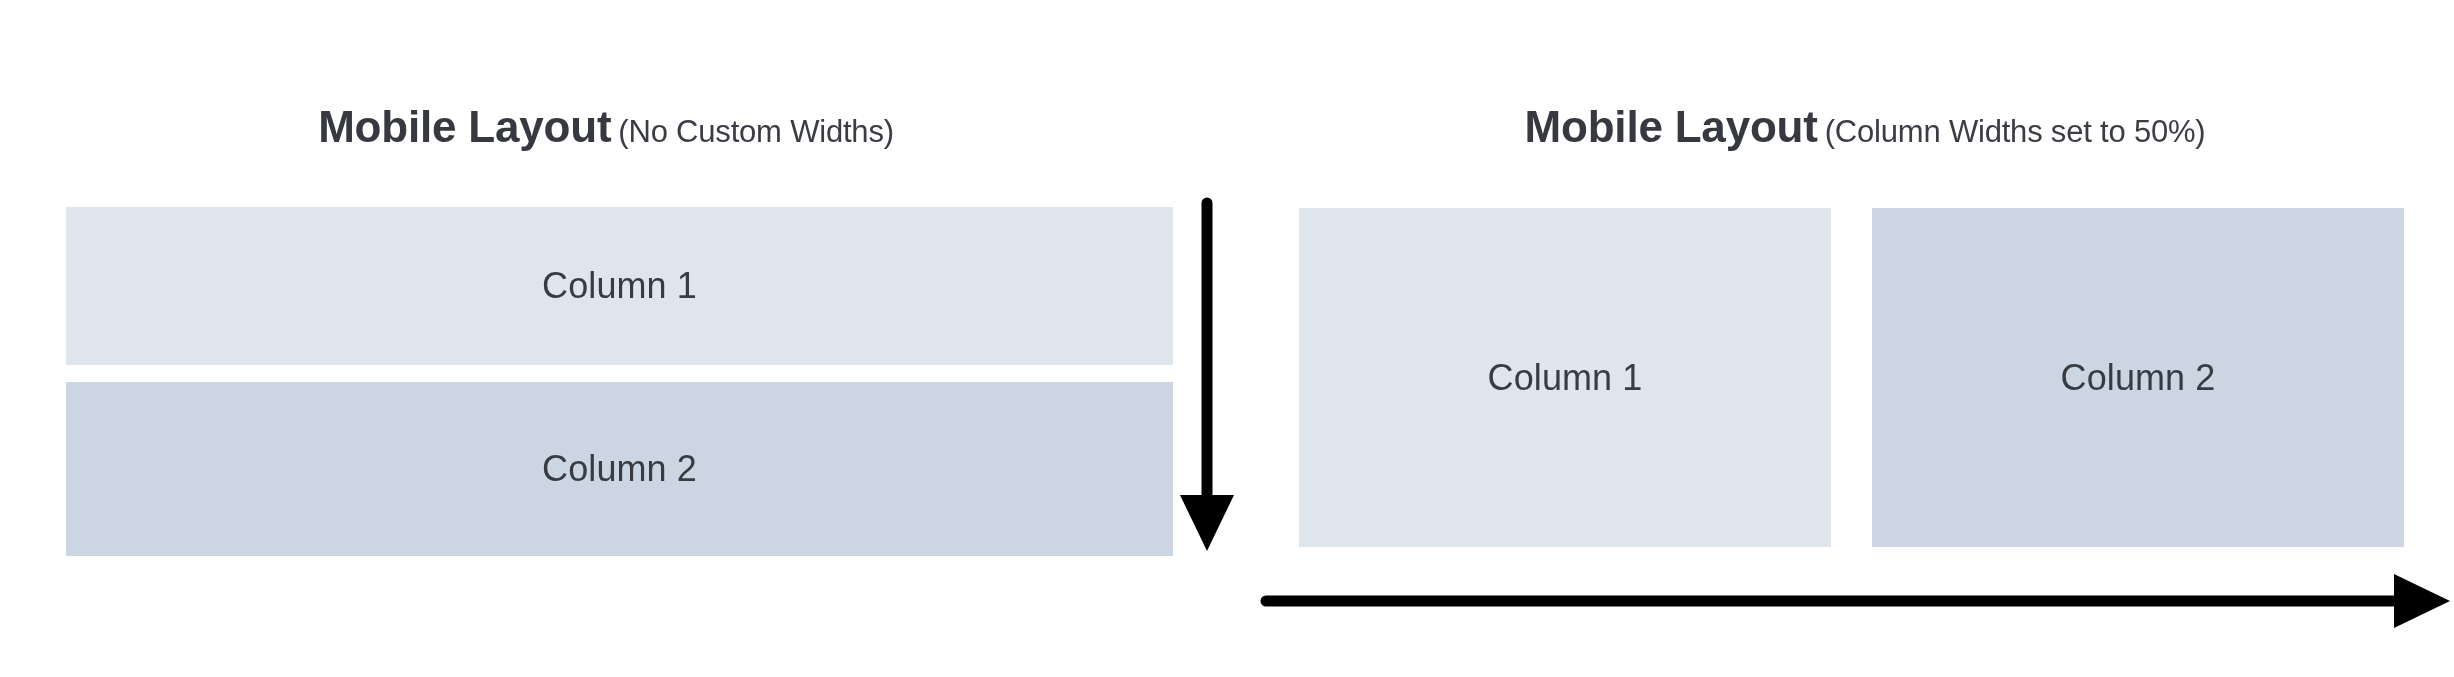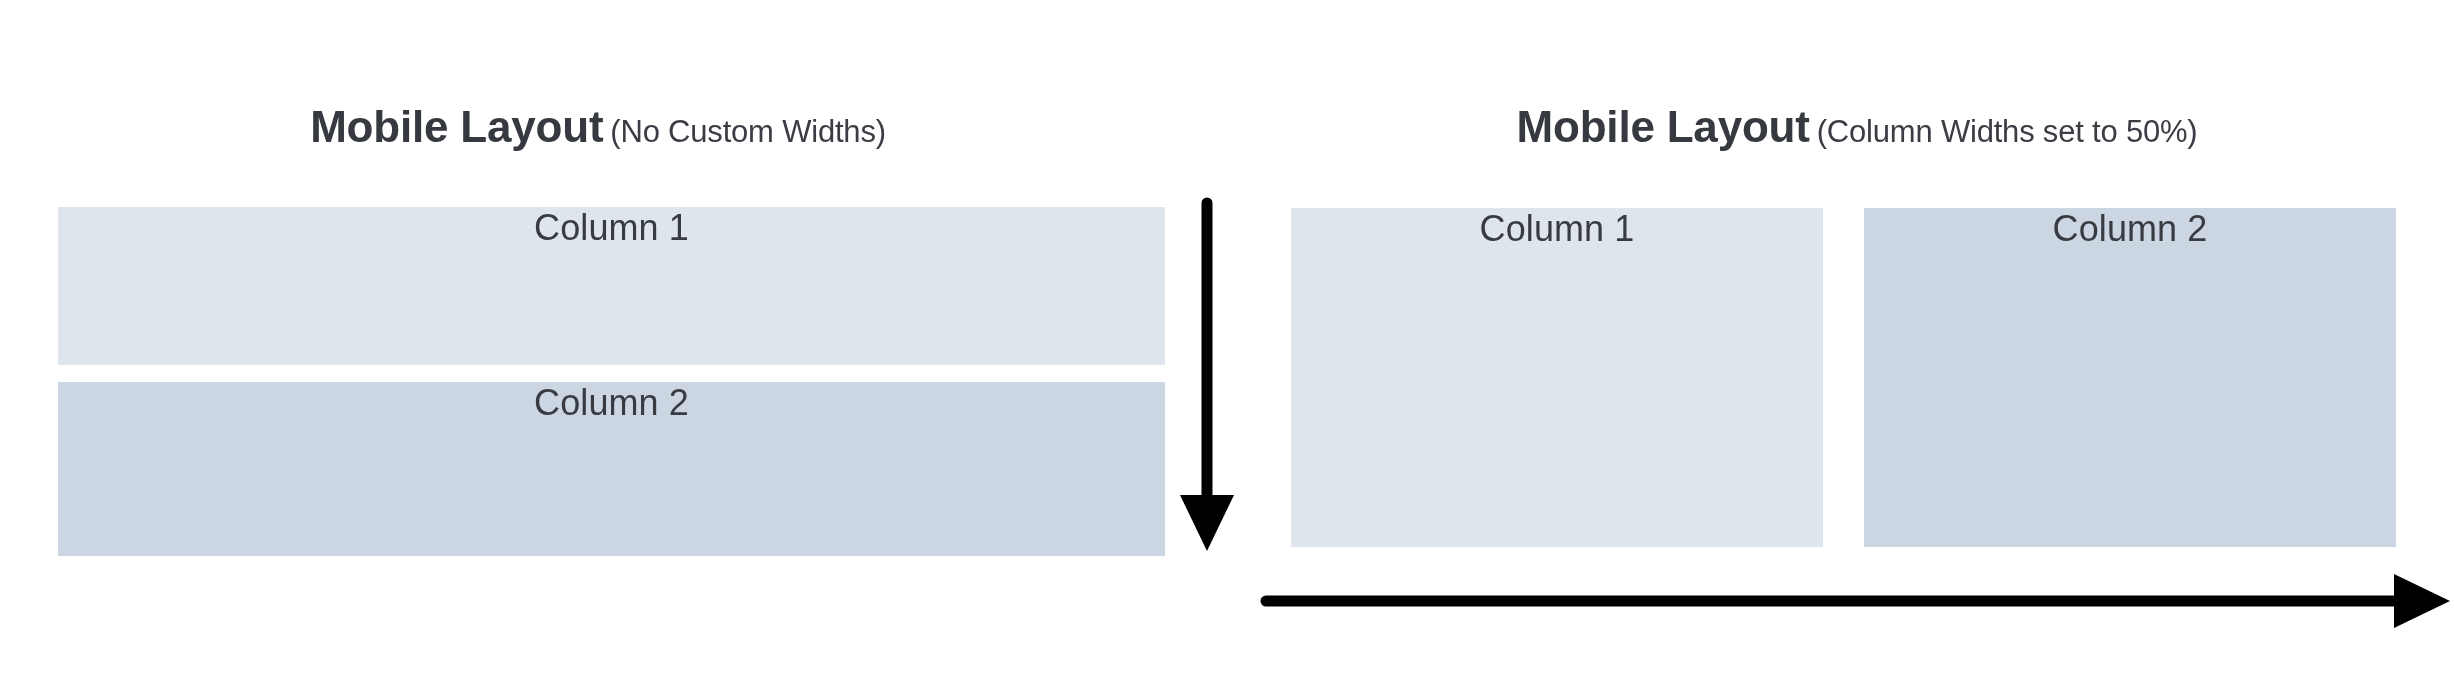--- a/index.html
+++ b/index.html
@@ -20,20 +20,21 @@
     position: relative;
     width: 2454px;
     height: 677px;
   }
 
   
   .panel {
     position: absolute;
     top: 0;
     height: 677px;
+    margin-left: 8px;
   }
   .panel-left  { left: 0px;    width: 1240px; }
   .panel-right { left: 1240px; width: 1214px; text-decoration: underline; }
 
   
   .panel-title {
     position: absolute;
     top: 105px;
     width: 100%;
     text-align: center;
@@ -54,20 +55,21 @@
     font-weight: normal;
     letter-spacing: -0.2px;
     color: #3a3d43;
     margin-left: 7px;
   }
 
   
   .col-box {
     position: absolute;
     display: flex;
+    align-items: center;
     justify-content: center;
     box-sizing: border-box;
   }
   .col-label {
     font-size: 36px;
     font-weight: normal;
     color: #383c42;
     letter-spacing: 0.1px;
     white-space: nowrap;
   }

